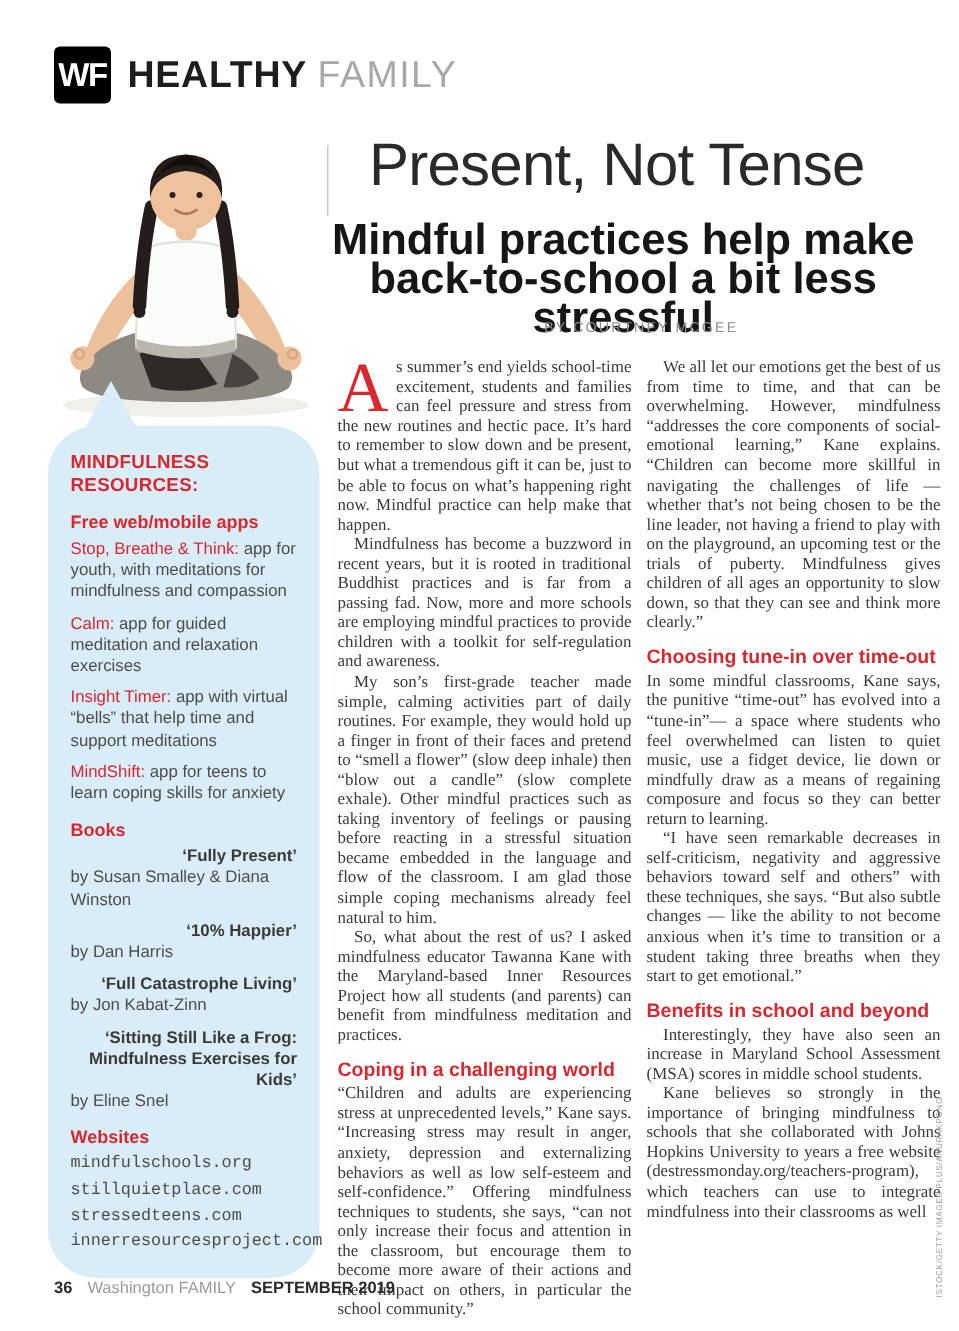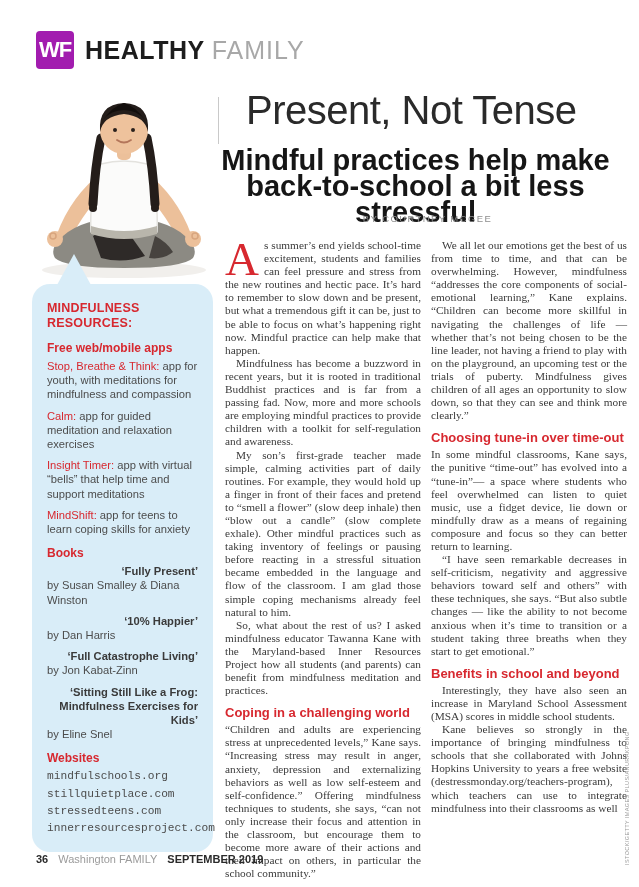--- a/index.html
+++ b/index.html
@@ -1,21 +1,21 @@
 <!DOCTYPE html>
 <html><head>
 <meta charset="utf-8">
 <style>
   html,body{margin:0;padding:0;background:#ffffff;}
   .page{position:relative;width:639px;height:887px;background:#ffffff;overflow:hidden;
         font-family:"Liberation Sans",sans-serif;}
 
   
   .masthead{position:absolute;top:31px;left:36px;display:flex;align-items:center;gap:11px;}
-  .wf-logo{width:38px;height:38px;background:#a21caf;border-radius:4px;color:#ffffff;
+  .wf-logo{width:38px;height:38px;background:#000000;border-radius:4px;color:#ffffff;
            font-weight:bold;font-size:22px;display:flex;align-items:center;justify-content:center;
            letter-spacing:-1px;}
   .section-title{font-size:25px;letter-spacing:0.5px;display:flex;gap:7px;}
   .section-bold{font-weight:bold;color:#1d1d1d;}
   .section-light{color:#a8a8a8;font-weight:normal;letter-spacing:1px;}
 
   
   .photo{position:absolute;left:33px;top:86px;width:182px;height:200px;}
 
   
@@ -36,21 +36,21 @@
   .subhead{font-family:"Liberation Sans",sans-serif;font-weight:bold;color:#d7282f;
            font-size:13px;line-height:15px;margin:8px 0 3px;text-align:left;}
   .dropcap{float:left;color:#d7282f;font-size:47px;line-height:37px;padding:2px 5px 0 0;
            font-family:"Liberation Serif",serif;}
 
   
   .sidebar-tail{position:absolute;left:57px;top:254px;width:0;height:0;
                 border-left:17px solid transparent;border-right:17px solid transparent;
                 border-bottom:31px solid #d9edf8;}
   .sidebar{position:absolute;left:32px;top:284px;width:181px;background:#d9edf8;
-           border-radius:18px;padding:17px 15px 14px;box-sizing:border-box;}
+           border-radius:32px;padding:17px 15px 14px;box-sizing:border-box;}
   .sidebar-heading{color:#d7282f;font-weight:bold;font-size:12.5px;line-height:15px;
                    margin-bottom:4px;letter-spacing:0.2px;}
   .group-title{color:#d7282f;font-weight:bold;font-size:12px;margin:10px 0 4px;}
   .sb-item{font-size:11.2px;line-height:14.2px;color:#4c4c4c;margin-bottom:7px;}
   .sb-item.tight{margin-bottom:3px;font-family:Liberation Mono, monospace;}
   .sb-lead-red{color:#d7282f;}
   .sb-lead-bold{font-weight:bold;color:#3a3a3a;display:block;text-align:right;}
 
   
   .footer{position:absolute;left:36px;top:853px;font-size:11px;color:#9b9b9b;

